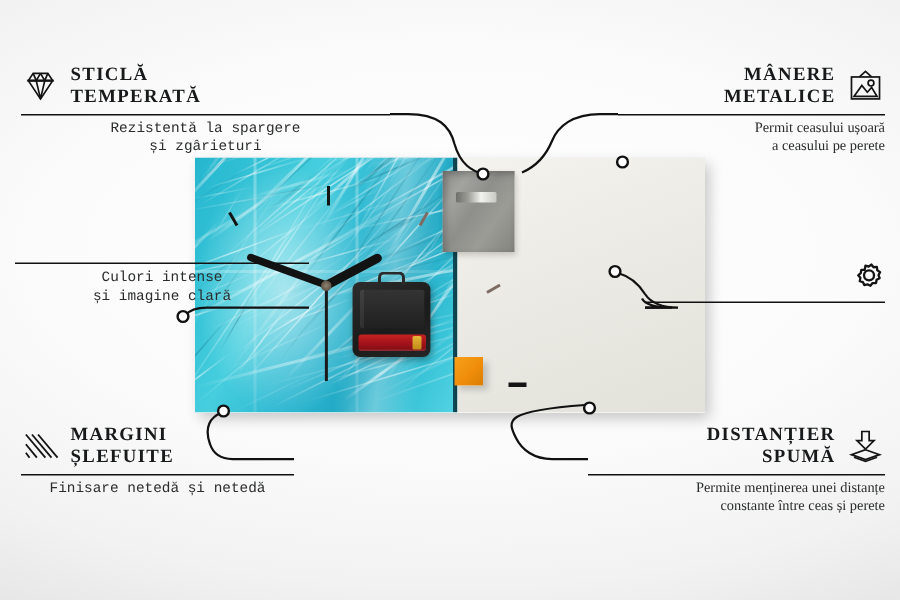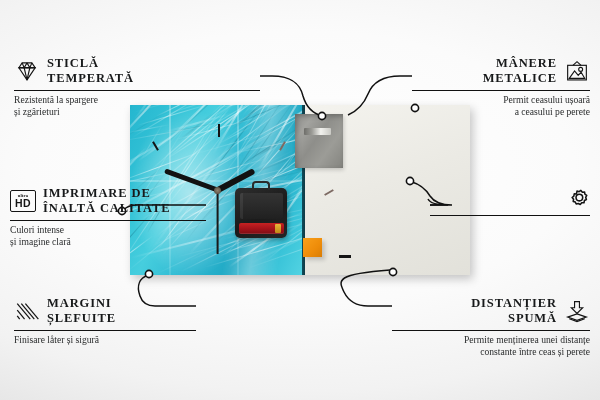--- a/index.html
+++ b/index.html
@@ -123,21 +123,21 @@
             border-radius: 3px 3px 0 0; transform: rotate(290deg); }
   #hand-s { width: 1.6px; height: 64px; margin-left:-0.8px; margin-top:-64px;
             transform: rotate(180deg); background:#1a1a1a; }
   #hand-cap { position:absolute; left:50%; top:50%; width:7px; height:7px;
             margin:-3.5px 0 0 -3.5px; border-radius:50%;
             background: radial-gradient(circle,#8f8370,#4a4034); }
 
   
   #lines { position: absolute; inset: 0; pointer-events: none; }
   .callout { position: absolute; }
-  .co-head { display: flex; align-items: center; gap: 7px; margin-top: 14px; }
+  .co-head { display: flex; align-items: center; gap: 7px; }
   .co-title {
     font-family: "Liberation Serif", serif;
     font-weight: bold;
     font-size: 12.5px;
     letter-spacing: .9px;
     line-height: 1.22;
     color: #17191a;
     text-transform: uppercase;
     white-space: nowrap;
   }
@@ -145,21 +145,21 @@
   .co-sub {
     font-family: "Liberation Serif", serif;
     font-size: 9.6px;
     line-height: 1.28;
     color: #2a2c2d;
     margin-top: 3px;
     white-space: nowrap;
   }
   .left  .co-head { justify-content: flex-start; }
   .left  .co-title { text-align: left; }
-  .left  .co-sub  { text-align: left; }
+  .left  .co-sub  { text-align: center; font-family: Liberation Mono, monospace; }
   .right .co-head { justify-content: flex-end; }
   .right .co-title { text-align: right; }
   .right .co-sub  { text-align: right; }
 
   .ico { flex: 0 0 auto; width: 26px; height: 26px; color:#141414; }
   .ico svg { display:block; width:100%; height:100%; }
   .ico-hd {
     width: 26px; height: 22px;
     border: 1.4px solid #141414;
     border-radius: 2px;
@@ -437,48 +437,41 @@
           </g>
         </svg>
       </span>
       <span class="co-title"><span>STICLĂ</span><br><span>TEMPERATĂ</span></span>
     </div>
     <div class="co-rule"></div>
     <div class="co-sub"><span>Rezistentă la spargere</span><br><span>și zgârieturi</span></div>
   </div>
 
   <div class="callout left" id="c-hd">
-    <div class="co-head">
-      <span class="ico ico-hd">
-        <span class="u">ultra</span>
-        <span class="h">HD</span>
-      </span>
-      <span class="co-title"><span>IMPRIMARE DE</span><br><span>ÎNALTĂ CALITATE</span></span>
-    </div>
     <div class="co-rule"></div>
     <div class="co-sub"><span>Culori intense</span><br><span>și imagine clară</span></div>
   </div>
 
   <div class="callout left" id="c-margini">
     <div class="co-head">
       <span class="ico">
         <svg viewBox="0 0 32 28">
           <g fill="none" stroke="currentColor" stroke-width="1.5">
             <path d="M4,5 L20,24"></path>
             <path d="M9,5 L25,24"></path>
             <path d="M14,5 L30,24"></path>
             <path d="M4,13 L13,24"></path>
             <path d="M4,20 L7,24"></path>
           </g>
         </svg>
       </span>
       <span class="co-title"><span>MARGINI</span><br><span>ȘLEFUITE</span></span>
     </div>
     <div class="co-rule"></div>
-    <div class="co-sub"><span>Finisare låter și sigură</span></div>
+    <div class="co-sub"><span>Finisare netedă și netedă</span></div>
   </div>
 
   <div class="callout right" id="c-manere">
     <div class="co-head">
       <span class="co-title"><span>MÂNERE</span><br><span>METALICE</span></span>
       <span class="ico">
         <svg viewBox="0 0 32 28">
           <g fill="none" stroke="currentColor" stroke-width="1.4">
             <path d="M11,7 L16,2.5 L21,7"></path>
             <rect x="4.5" y="7" width="23" height="18"></rect>

